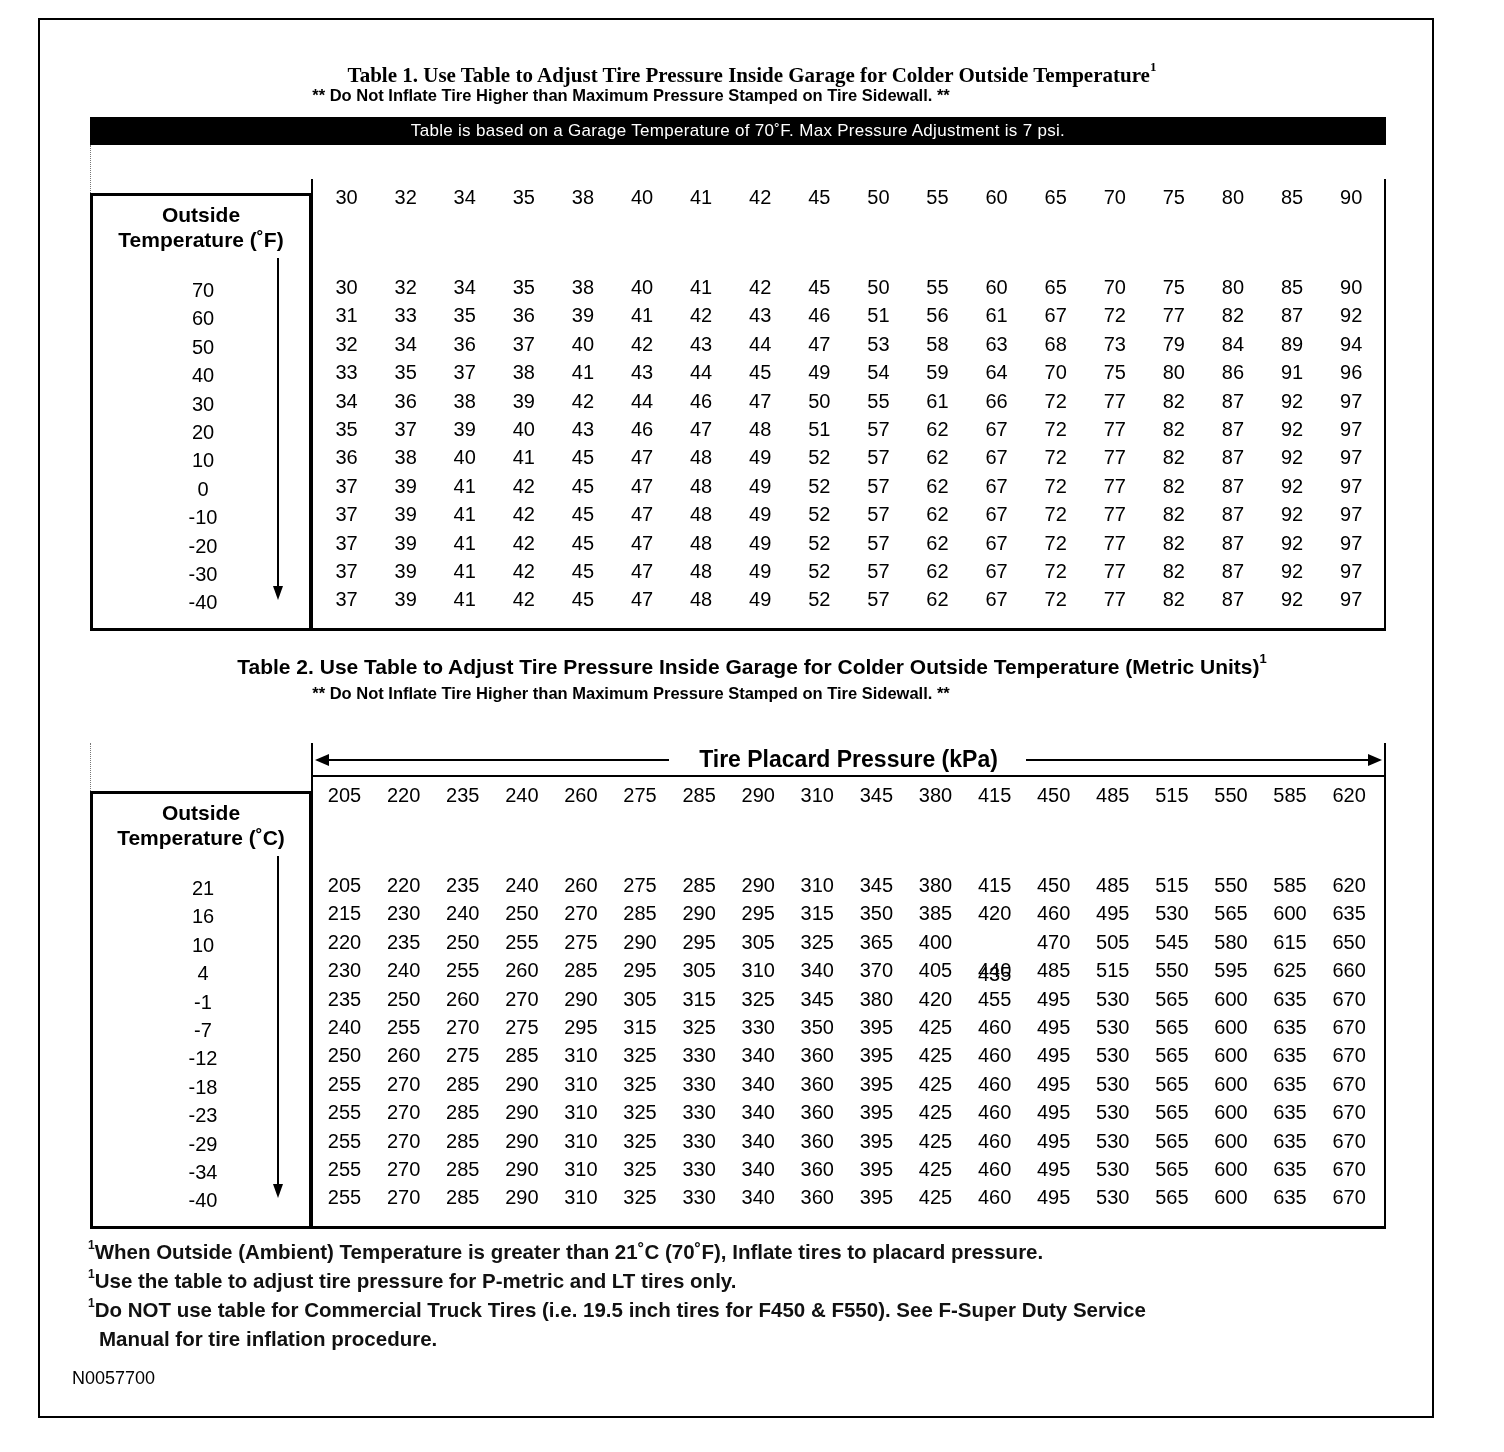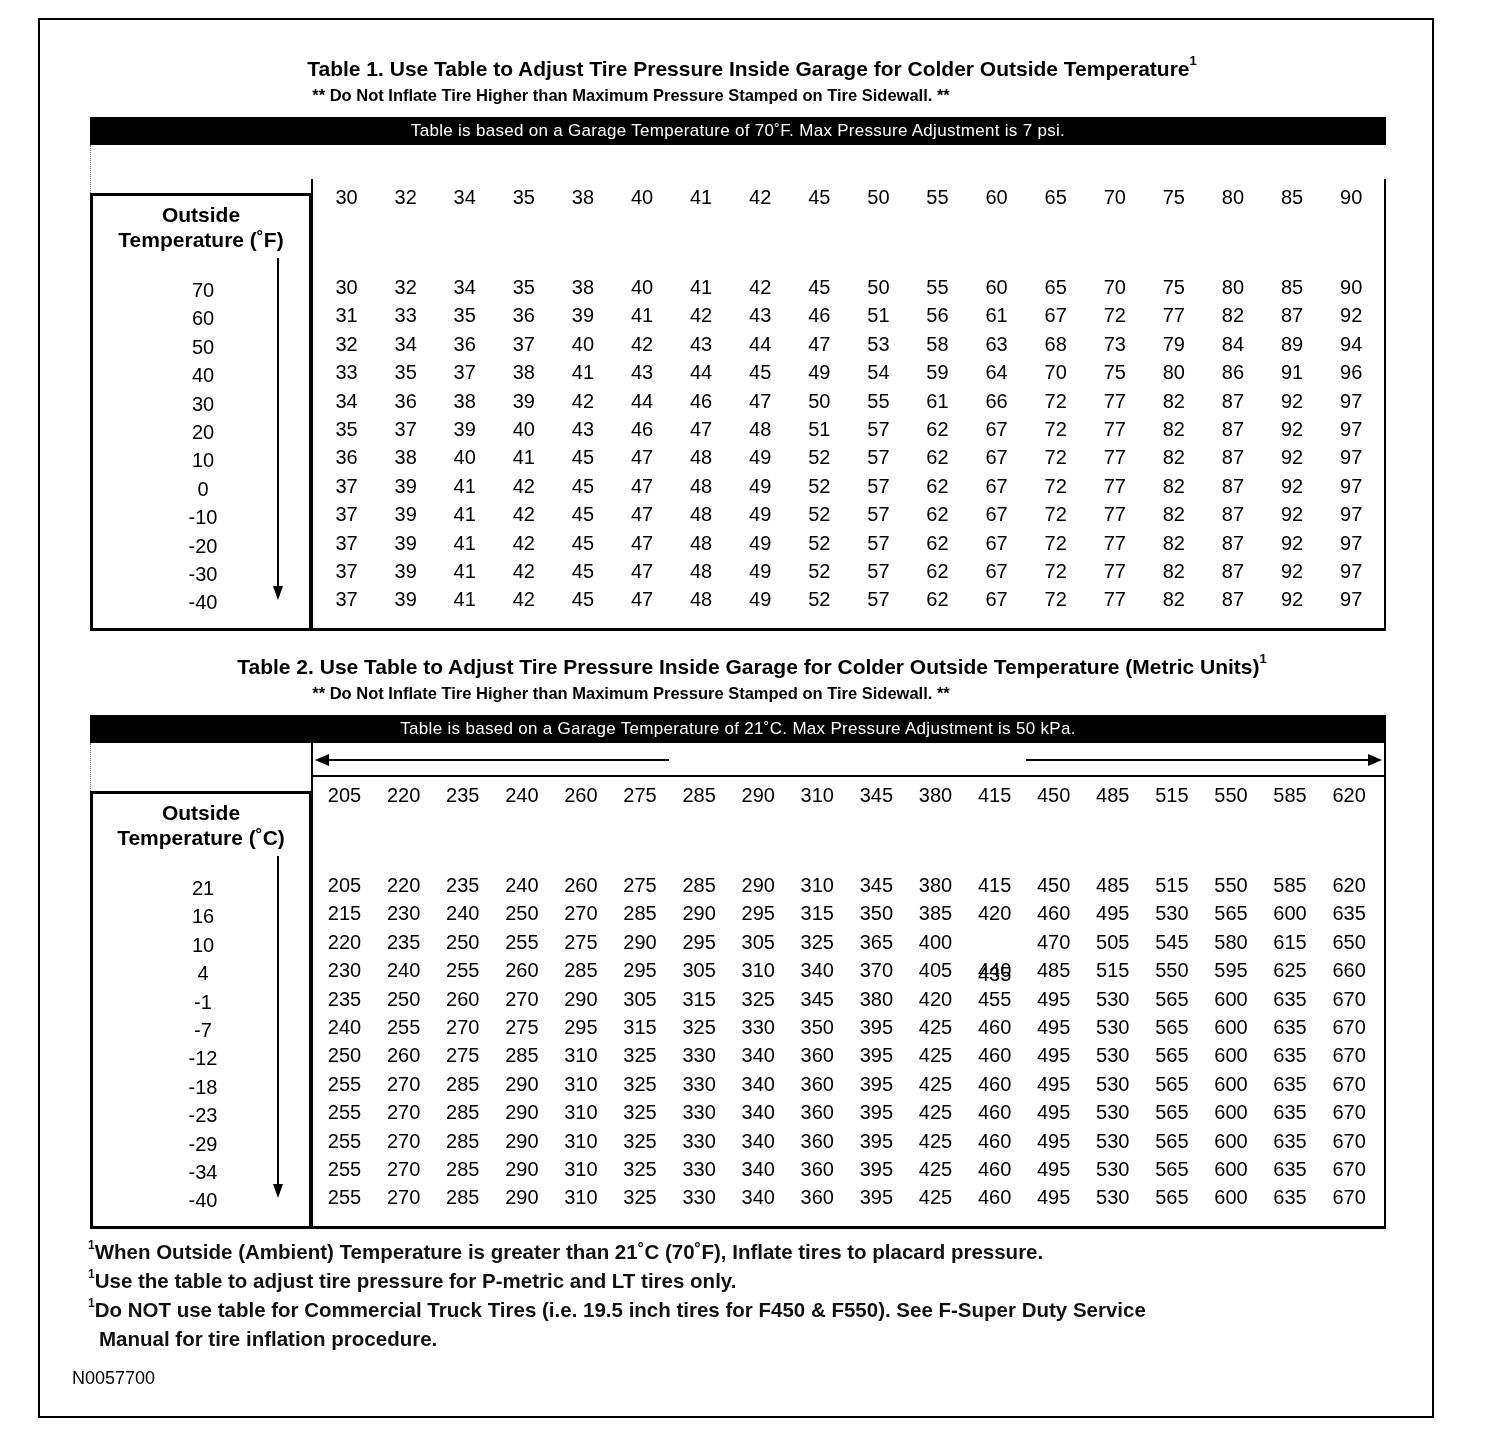--- a/index.html
+++ b/index.html
@@ -34,21 +34,21 @@
   .fn { position: absolute; left: 88px; font-size: 20.5px; font-weight: bold; color: #111; }
   .fn sup { font-size: 12px; vertical-align: top; position: relative; top: -2px; }
   .fn-cont { position: absolute; left: 99px; font-size: 20.5px; font-weight: bold; color: #111; }
   .code { position: absolute; left: 72px; top: 1368px; font-size: 18px; }
 </style>
 </head>
 <body>
 
 <div class="frame"></div>
 
-<div class="title" style="top:57px;"><span>Table 1. Use Table to Adjust Tire Pressure Inside Garage for Colder Outside Temperature</span><sup>1</sup></div>
+<div class="title" style="top:63px;font-family:Liberation Serif, serif;"><span>Table 1. Use Table to Adjust Tire Pressure Inside Garage for Colder Outside Temperature</span><sup>1</sup></div>
 <div class="subtitle" style="top:86px;">** Do Not Inflate Tire Higher than Maximum Pressure Stamped on Tire Sidewall. **</div>
 
 <div class="table-block" style="top:117px; height:514px;">
   <div class="banner">Table is based on a Garage Temperature of 70˚F. Max Pressure Adjustment is 7 psi.</div>
   <div class="left-blank"></div>
   <div class="temp-box" style="height:438px;">
     <div class="temp-header">
       <div>Outside</div>
       <div>Temperature (˚F)</div>
     </div>
@@ -332,27 +332,27 @@
           <div style="width: 59.1px;">97</div>
         </div>
       </div>
   </div>
 </div>
 
 <div class="title" style="top:655px;"><span>Table 2. Use Table to Adjust Tire Pressure Inside Garage for Colder Outside Temperature (Metric Units)</span><sup>1</sup></div>
 <div class="subtitle" style="top:684px;">** Do Not Inflate Tire Higher than Maximum Pressure Stamped on Tire Sidewall. **</div>
 
 <div class="table-block" style="top:715px; height:514px;">
-  <div class="banner">Table is based on a Garage Temperature of 21˚C. Max Pressure Adjustment is 50 kPa.</div>
   <div class="left-blank"></div>
   <div class="placard-box">
     <div class="arrow-l"></div>
     <div class="placard-line left"></div>
     <div class="placard-line right"></div>
     <div class="arrow-r"></div>
+    <div class="placard-label"><span>Tire Placard Pressure (kPa)</span></div>
   </div>
   <div class="temp-box" style="height:438px;">
     <div class="temp-header">
       <div>Outside</div>
       <div>Temperature (˚C)</div>
     </div>
     <div class="down-line" style="top:62px; height:328px;"></div>
     <div class="down-head" style="top:390px;"></div>
     <div class="temp-vals" id="t2-temps" style="top:80px;">
         <div>21</div>

